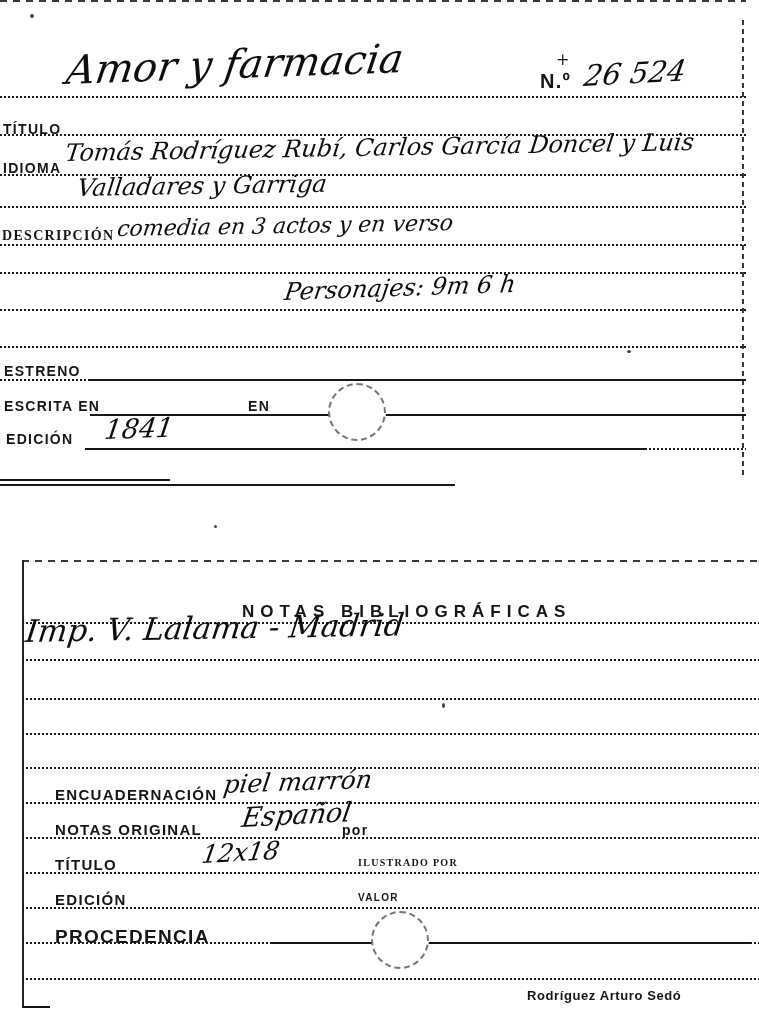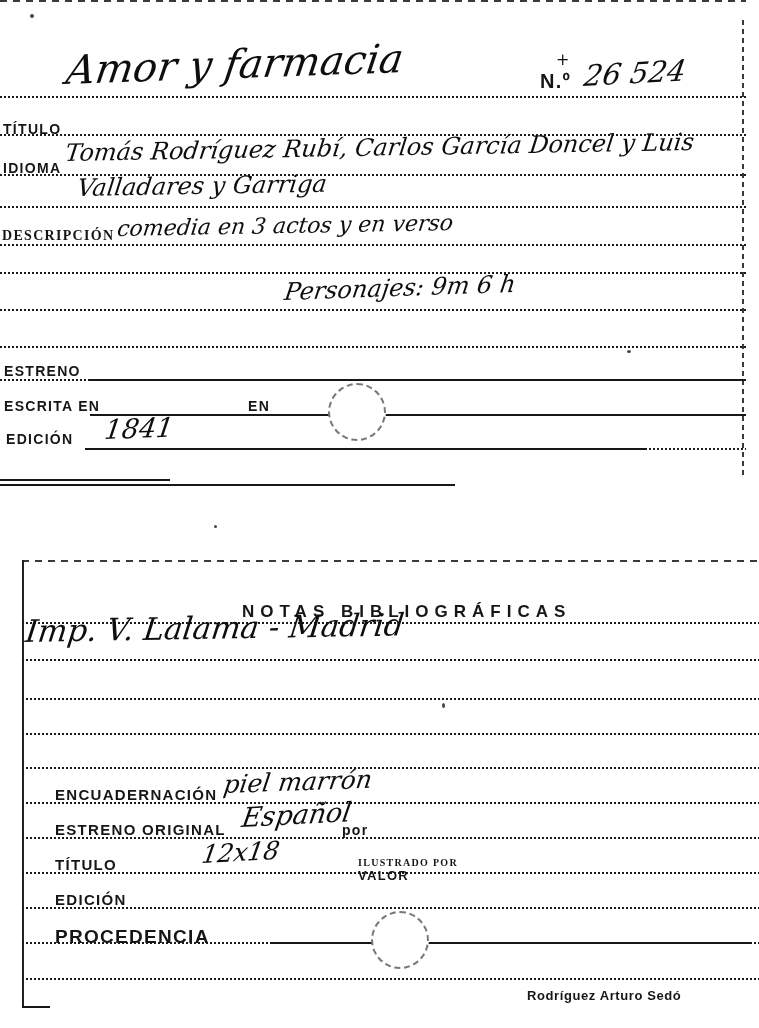--- a/index.html
+++ b/index.html
@@ -92,26 +92,26 @@
     <div class="dotline" style="left:22px; top:802px; width:737px;"></div>
     <div class="dotline" style="left:22px; top:837px; width:737px;"></div>
     <div class="dotline" style="left:22px; top:872px; width:737px;"></div>
     <div class="dotline" style="left:22px; top:907px; width:737px;"></div>
     <div class="dotline" style="left:22px; top:942px; width:737px;"></div>
     <div class="solidline" style="left:270px; top:942px; width:480px;"></div>
     <div class="dotline" style="left:22px; top:978px; width:737px;"></div>
 
     <div class="plabel header-spaced" style="left:242px; top:602px;">NOTAS BIBLIOGRÁFICAS</div>
     <div class="plabel" style="left:55px; top:786px; font-size:15px;">ENCUADERNACIÓN</div>
-    <div class="plabel" style="left:55px; top:821px; font-size:15px;">ESTRENO ORIGINAL</div>
+    <div class="plabel" style="left:55px; top:821px; font-size:15px;">NOTAS ORIGINAL</div>
     <div class="plabel" style="left:342px; top:822px; font-size:14px; text-transform:none;">por</div>
     <div class="plabel" style="left:55px; top:856px; font-size:15px;">TÍTULO</div>
     <div class="plabel" style="left:358px; top:857px; font-size:10px;font-family:Liberation Serif, serif;">ILUSTRADO POR</div>
     <div class="plabel" style="left:55px; top:891px; font-size:15px;">EDICIÓN</div>
-    <div class="plabel" style="left:358px; top:868px; font-size:13px;text-align:right;">VALOR</div>
+    <div class="plabel" style="left:358px; top:892px; font-size:10px;text-align:right;">VALOR</div>
     <div class="plabel" style="left:55px; top:926px; font-size:19px;">PROCEDENCIA</div>
     <div class="plabel small" style="left:527px; top:988px; letter-spacing:0.6px;">Rodríguez Arturo Sedó</div>
 
     <div class="hw t1" style="left:24px; top:616px; font-size:31px;">Imp. V. Lalama - Madrid</div>
     <div class="hw t2" style="left:222px; top:772px; font-size:25px;">piel marrón</div>
     <div class="hw t3" style="left:240px; top:804px; font-size:27px;">Español</div>
     <div class="hw t3" style="left:200px; top:842px; font-size:25px;">12x18</div>
 
     <div class="punch" style="left:371px; top:911px; width:58px; height:58px;"></div>
   </div>

